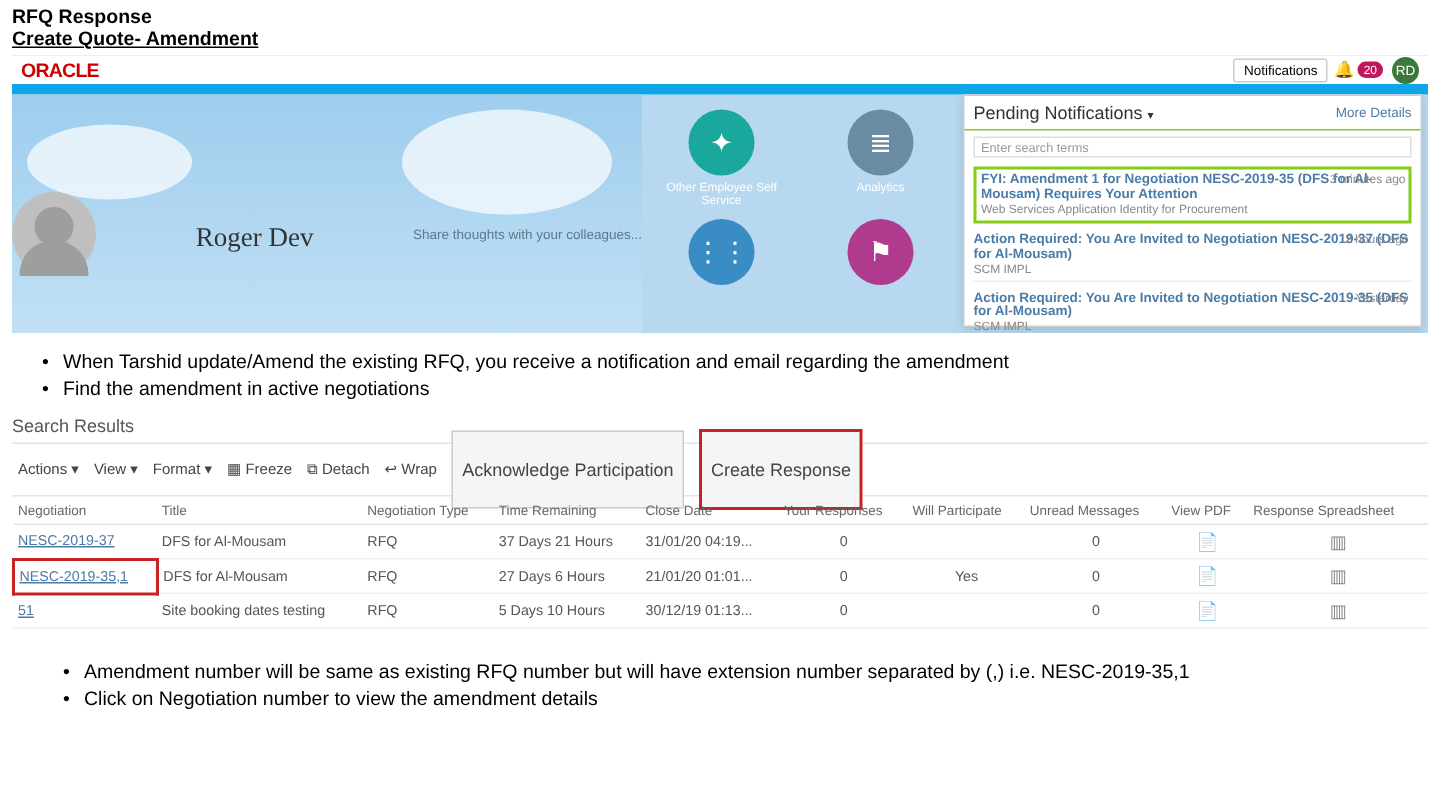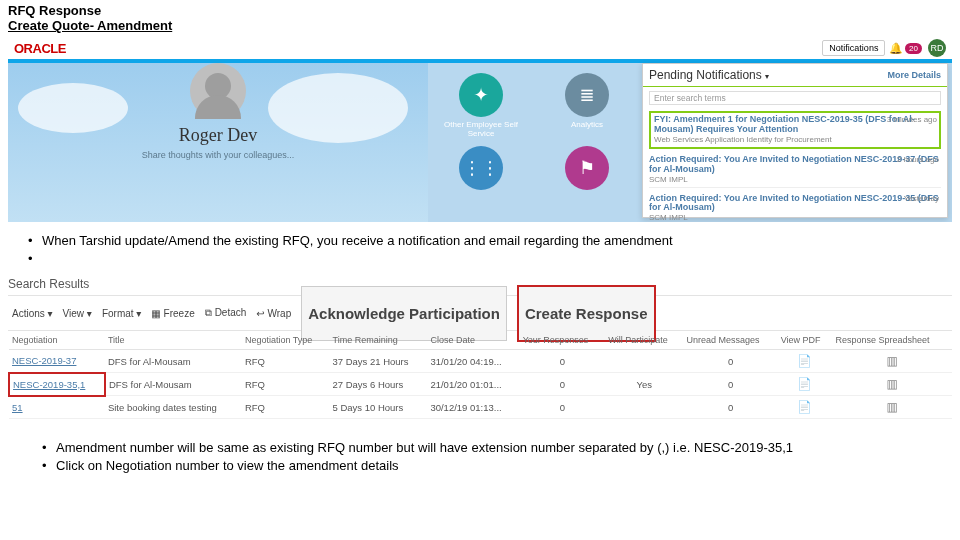--- a/index.html
+++ b/index.html
@@ -1,62 +1,62 @@
 <!DOCTYPE html>
 <html><head>
 <meta charset="utf-8">
 <style>
   * { box-sizing: border-box; margin: 0; padding: 0; }
   body { font-family: Arial, Helvetica, sans-serif; width:960px; height:540px; background:#fff; color:#000; font-size:11px; }
   .page-title { font-weight:bold; font-size:13px; padding:3px 8px 0 8px; }
   .page-subtitle { font-weight:bold; font-size:13px; text-decoration:underline; padding:0 8px 4px 8px; }
 
   .oracle-wrap { margin:0 8px 4px 8px; position:relative; height:185px; background:#b8d8ef; overflow:hidden; }
-  .oracle-topbar { position:absolute; top:0; left:0; right:0; height:26px; background:#fff; border-bottom:4px solid #0ea5e9; display:flex; align-items:center; padding:0 6px; }
+  .oracle-topbar { position:absolute; top:0; left:0; right:0; height:26px; background:#fff; border-bottom:7px solid #0ea5e9; display:flex; align-items:center; padding:0 6px; }
   .oracle-logo { font-weight:bold; color:#c00; font-size:13px; letter-spacing:-0.5px; }
   .top-spacer { flex:1; }
   .notif-btn { font-size:9px; border:1px solid #ccc; background:#fff; padding:2px 6px; margin-right:4px; border-radius:2px; }
   .badge { background:#be185d; color:#fff; border-radius:8px; font-size:8px; padding:1px 4px; margin-right:6px; }
   .avatar { width:18px; height:18px; border-radius:50%; background:#3b7a3b; color:#fff; font-size:9px; display:flex; align-items:center; justify-content:center; }
 
-  .cloud-area { position:absolute; top:26px; left:0; width:420px; height:191px; background:linear-gradient(#9ecdee,#c8e4f5); display:flex; flex-direction:column; align-items:center; justify-content:flex-start; }
+  .cloud-area { position:absolute; top:26px; left:0; width:420px; height:191px; background:linear-gradient(#9ecdee,#c8e4f5); display:flex; flex-direction:row; align-items:center; justify-content:space-between; }
   .cloud-area::before, .cloud-area::after { content:""; position:absolute; background:#fff; border-radius:50%; opacity:.7; }
   .cloud-area::before { width:110px; height:50px; left:10px; top:20px; }
   .cloud-area::after  { width:140px; height:70px; right:20px; top:10px; }
   .person-icon { width:56px; height:56px; background:#bfbfbf; border-radius:50%; position:relative; margin-bottom:6px; }
   .person-icon::before { content:""; position:absolute; width:26px; height:26px; background:#9e9e9e; border-radius:50%; top:10px; left:15px; }
   .person-icon::after  { content:""; position:absolute; width:46px; height:24px; background:#9e9e9e; border-radius:24px 24px 0 0; bottom:0; left:5px; }
   .person-name { font-family: "Times New Roman", serif; font-size:18px; color:#333; }
   .share-thoughts { font-size:9px; color:#5c798c; margin:4px 0 10px 0; }
 
   .tiles-area { position:absolute; top:26px; left:420px; width:220px; height:159px; display:flex; flex-wrap:wrap; align-content:flex-start; padding-top:6px; }
   .tile { width:90px; display:flex; flex-direction:column; align-items:center; margin:4px 8px; }
   .tile-circ { width:44px; height:44px; border-radius:50%; display:flex; align-items:center; justify-content:center; color:#fff; font-size:18px; }
   .tile-lbl { font-size:8px; color:#fff; text-align:center; margin-top:3px; }
 
   .notif-panel { position:absolute; top:26px; right:4px; width:306px; height:155px; background:#fff; border:1px solid #ccc; box-shadow:0 2px 6px rgba(0,0,0,.15); display:flex; flex-direction:column; font-size:9px; }
   .notif-head { display:flex; align-items:center; padding:4px 6px; border-bottom:1px solid #84cc16; }
   .notif-head-title { font-size:12px; color:#333; flex:1; }
-  .notif-head-more { color:#4b7ca8; font-size:9px;font-weight:bold; }
+  .notif-head-more { color:#4b7ca8; font-size:9px; }
   .notif-search { margin:4px 6px; height:16px; color:#999; border:1px solid #ddd; padding:1px 4px; font-size:8.5px; }
   .notif-item { margin:2px 6px; padding:2px 0 3px 0; border-bottom:1px solid #eee; position:relative; }
   .notif-item.first { border:2px solid #84cc16; padding:2px 3px 3px 3px; }
   .notif-line1 { color:#4b7ca8; font-weight:bold; font-size:9px; line-height:1.1; }
   .notif-line2 { color:#888; font-size:8px; }
   .notif-time  { position:absolute; right:2px; top:2px; color:#888; font-size:8px; }
 
   .bullets { padding:6px 16px 10px 28px; font-size:13px; line-height:1.35; }
   .bullets .b { display:flex; }
   .bullets .b span.dot { width:14px; flex:none; }
 
   .search-results { margin:0 8px; }
   .sr-title { font-size:12px; color:#555; margin-bottom:4px; }
   .toolbar { display:flex; align-items:center; gap:10px; height:36px; border-top:1px solid #e3e3e3; border-bottom:1px solid #e3e3e3; padding:0 4px; font-size:10px; color:#444; }
   .toolbar .tb { cursor:pointer; }
-  .toolbar .btn { border:1px solid #ccc; background:#f5f5f5; padding:18px 6px; font-size:15px;font-weight:bold; }
+  .toolbar .btn { border:1px solid #ccc; background:#f5f5f5; padding:18px 6px; font-size:12px; }
   .toolbar .btn.create { border:2px solid #c62323; }
   .table { width:100%; border-collapse:collapse; font-size:9.5px; color:#555; }
   .table th { text-align:left; font-weight:normal; color:#666; padding:4px 3px; border-bottom:1px solid #e3e3e3; font-size:9px; }
   .table td { padding:4px 3px; border-bottom:1px solid #f0f0f0; }
   .neg-link { color:#4b7ca8; text-decoration:underline; }
   .row-hilite-cell { border:2px solid #c62323 !important; }
   .ctr { text-align:center; }
   .pdf-ic  { color:#2a9; font-size:12px; }
   .xls-ic  { color:#888; font-size:12px; }
 
@@ -133,20 +133,21 @@
   </div>
 </div>
 
 <div class="bullets">
   <div class="b">
       <span class="dot">•</span>
       <span>When Tarshid update/Amend the existing RFQ, you receive a notification and email regarding the amendment</span>
     </div>
   <div class="b">
       <span class="dot">•</span>
+      <span>Find the amendment in active negotiations</span>
     </div>
 </div>
 
 <div class="search-results">
   <div class="sr-title">Search Results</div>
   <div class="toolbar">
     <span class="tb">Actions ▾</span>
     <span class="tb">View ▾</span>
     <span class="tb">Format ▾</span>
     <span class="tb">▦ <span>Freeze</span></span>

